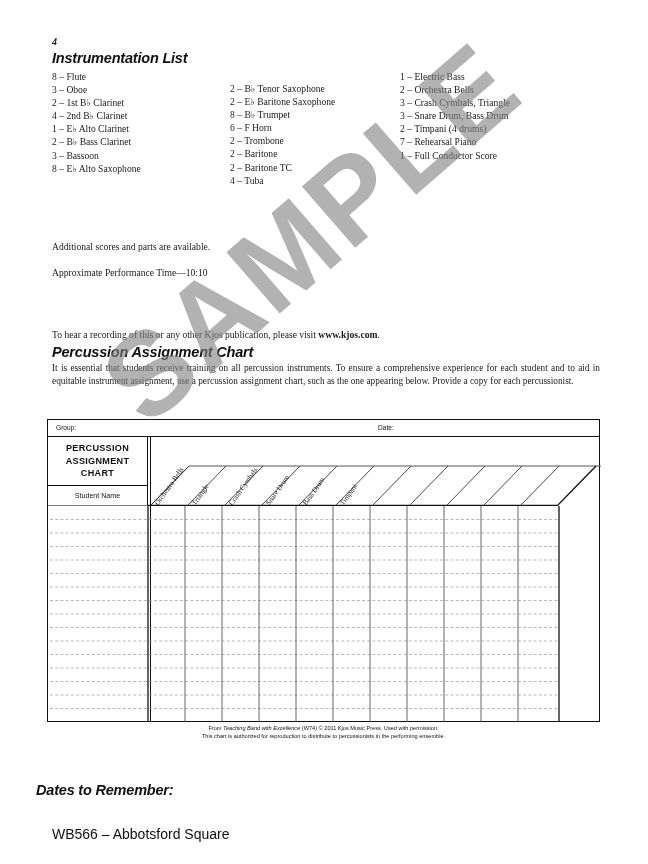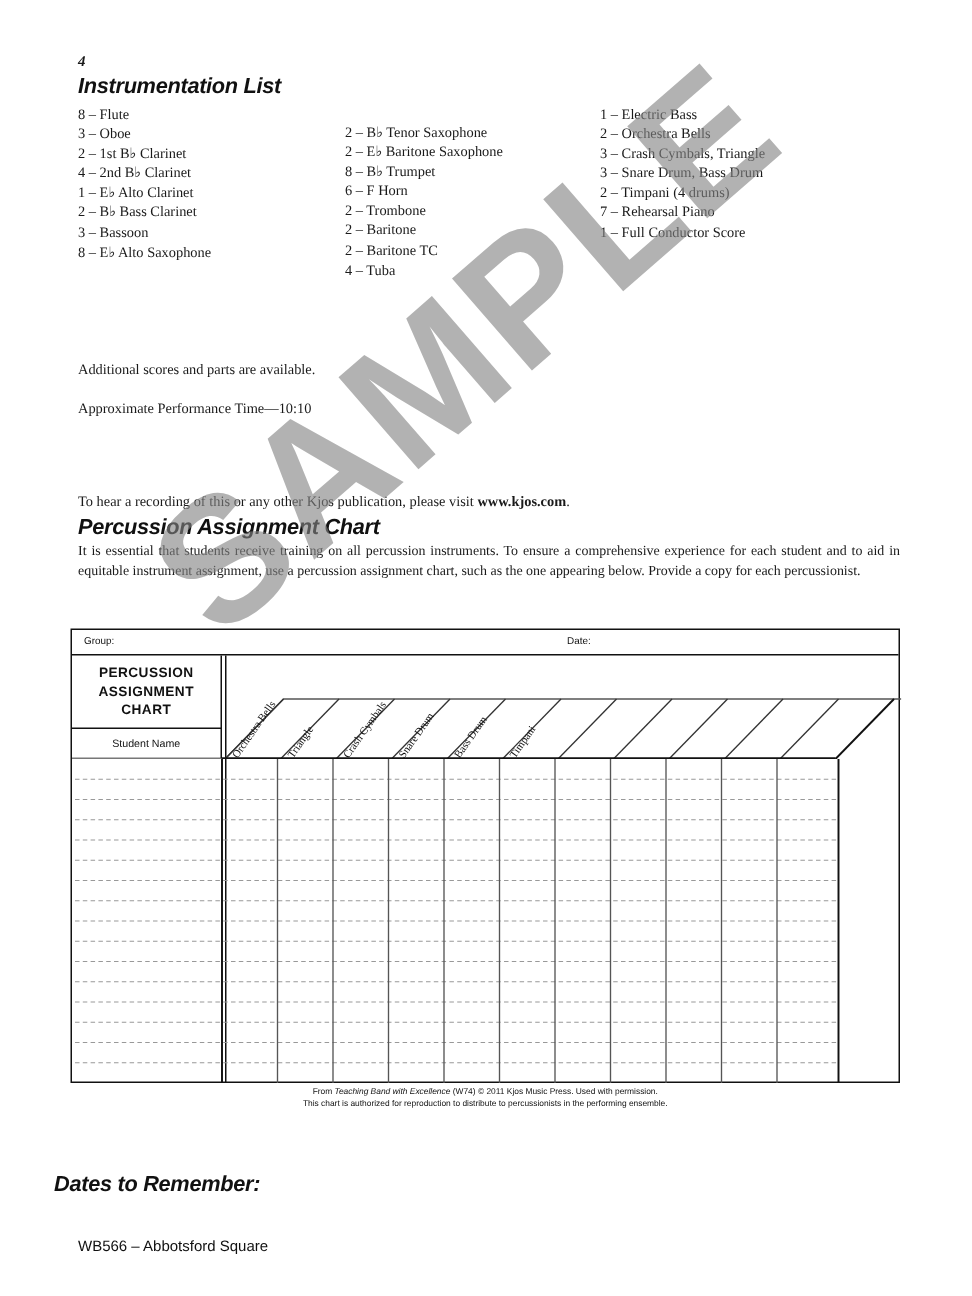--- a/index.html
+++ b/index.html
@@ -252,21 +252,21 @@
     color: #111;
   }
   #chart-footer i { font-style: italic; }
 
   
   #page-footer {
     position: absolute;
     left: 52px;
     top: 826px;
     font-family: "Liberation Sans", sans-serif;
-    font-size: 10px;
+    font-size: 14px;
     color: #111;
   }
 </style>
 </head>
 <body>
 
 <div id="page">
 
   <div id="content">
 

